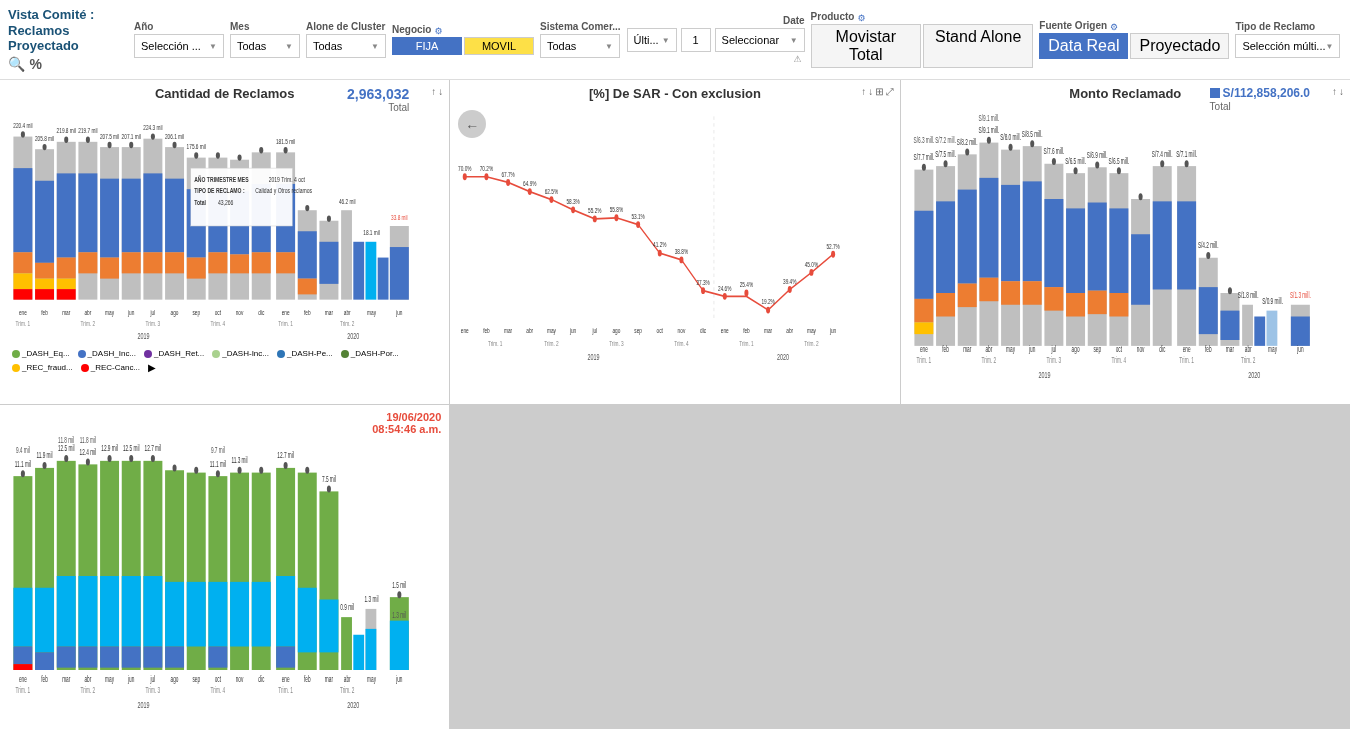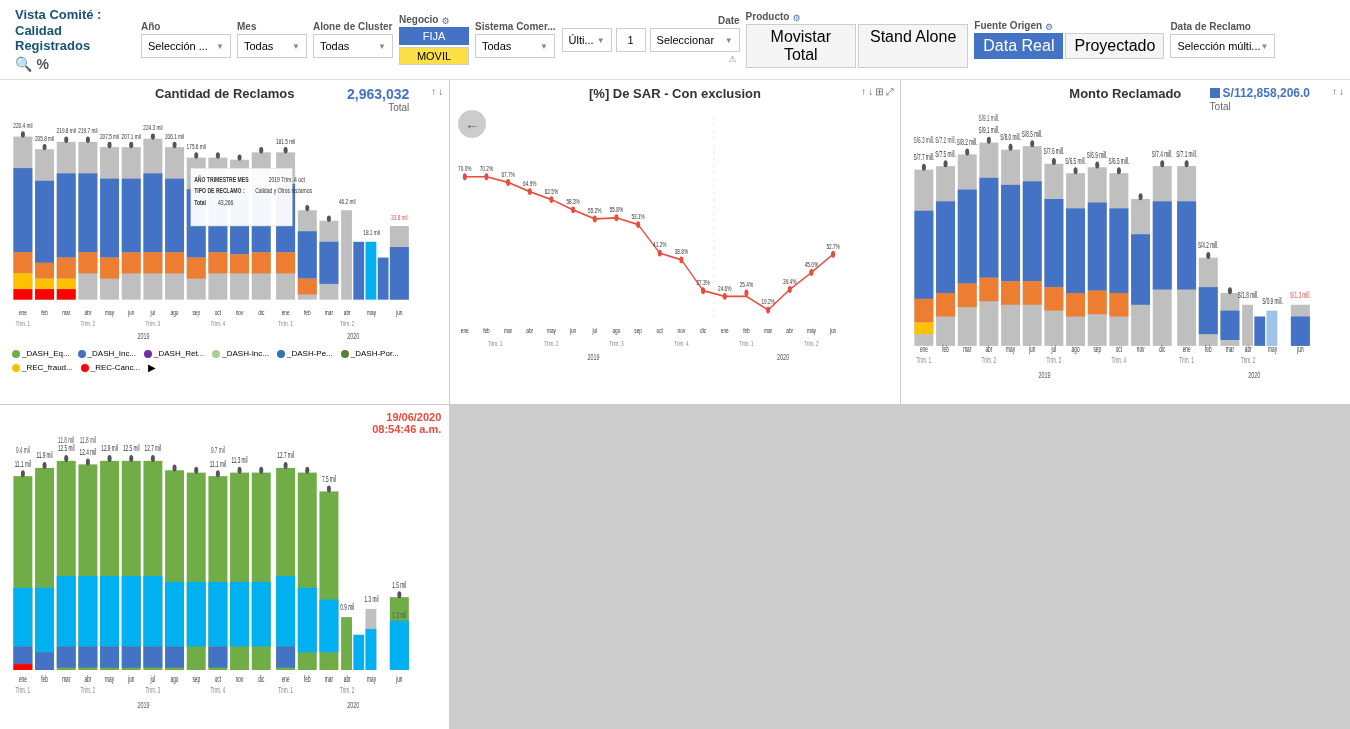--- a/index.html
+++ b/index.html
@@ -1,28 +1,28 @@
 <!DOCTYPE html>
 <html><head>
   <meta charset="utf-8">
   <style>
     * { box-sizing: border-box; margin: 0; padding: 0; }
     body { font-family: 'Segoe UI', Arial, sans-serif; background: #f0f0f0; width: 1350px; height: 729px; overflow: hidden; font-size: 11px; }
 
     .top-bar { display: flex; align-items: center; background: #fff; border-bottom: 1px solid #ddd; padding: 4px 8px; gap: 6px; height: 80px; flex-wrap: wrap; }
 
-    .title-area { display: flex; flex-direction: column; width: 120px; margin-left: 7px; }
+    .title-area { display: flex; flex-direction: column; width: 120px; }
     .title-main { font-size: 13px; font-weight: bold; color: #1a5276; line-height: 1.2; }
     .title-icons { display: flex; gap: 4px; margin-top: 2px; }
 
     .filter-group { display: flex; flex-direction: column; align-items: flex-start; }
     .filter-label { font-size: 10px; color: #555; margin-bottom: 2px; font-weight: 600; }
     .filter-select { display: flex; align-items: center; border: 1px solid #ccc; background: #fff; padding: 2px 6px; font-size: 11px; min-width: 80px; height: 24px; cursor: pointer; position: relative; }
     .filter-select-arrow { margin-left: auto; font-size: 8px; color: #888; }
-    .filter-buttons { display: flex; flex-direction: column; gap: 2px; }
+    .filter-buttons { display: flex; gap: 2px; }
     .filter-btn { border: 1px solid #ccc; background: #fde047; padding: 2px 8px; font-size: 11px; cursor: pointer; text-align: center; min-width: 70px; }
     .filter-btn.active-blue { background: #4472c4; color: #fff; border-color: #4472c4; }
 
     .date-group { display: flex; flex-direction: column; align-items: flex-end; }
     .date-row { display: flex; align-items: center; gap: 4px; }
     .date-input { border: 1px solid #ccc; padding: 2px 4px; font-size: 11px; width: 30px; height: 24px; text-align: center; }
     .date-note { font-size: 9px; color: #888; margin-top: 2px; display: flex; align-items: center; gap: 3px; }
     .product-btn-row { display: flex; gap: 2px; }
     .product-btn { border: 1px solid #ccc; background: #f5f5f5; padding: 3px 8px; font-size: 16px; cursor: pointer; flex: 1; text-align: center; }
     .product-btn.active-blue { background: #4472c4; color: #fff; border-color: #4472c4; }
@@ -44,21 +44,21 @@
 
     .back-btn { width: 28px; height: 28px; border-radius: 50%; background: #ccc; display: flex; align-items: center; justify-content: center; cursor: pointer; font-size: 14px; color: #555; position: absolute; top: 30px; left: 8px; }
   </style>
 </head>
 <body>
 
 <div class="top-bar">
 
   <div class="title-area">
     <span class="title-main">Vista Comité :</span>
-    <span class="title-main">Calidad Registrados</span>
+    <span class="title-main">Reclamos Proyectado</span>
     <div class="title-icons">
       <span style="font-size:14px;cursor:pointer;">🔍</span>
       <span style="font-size:14px;font-weight:bold;cursor:pointer;color:#555;">%</span>
     </div>
   </div>
 
   <div class="filter-group">
     <span class="filter-label">Año</span>
     <div class="filter-select" style="min-width:90px;">
       <span>Selección ...</span>
@@ -136,21 +136,21 @@
       <span class="filter-label">Fuente Origen</span>
       <span style="font-size:9px;color:#4472c4;">⚙</span>
     </div>
     <div class="product-btn-row">
       <div class="product-btn active-blue">Data Real</div>
       <div class="product-btn">Proyectado</div>
     </div>
   </div>
 
   <div class="filter-group">
-    <span class="filter-label">Data de Reclamo</span>
+    <span class="filter-label">Tipo de Reclamo</span>
     <div class="filter-select" style="min-width:100px;">
       <span>Selección múlti...</span>
       <span class="filter-select-arrow">▼</span>
     </div>
   </div>
 </div>
 
 <div class="main-content">
 
   <div class="panel" style="position:relative;">

